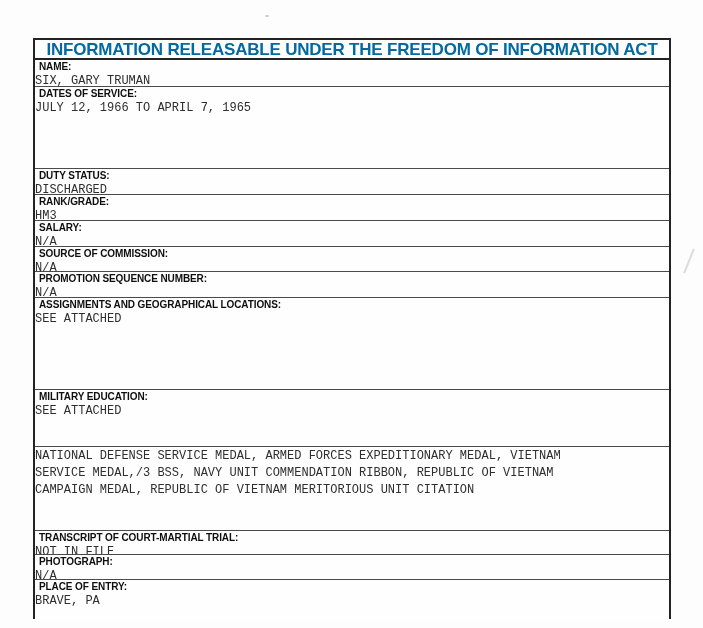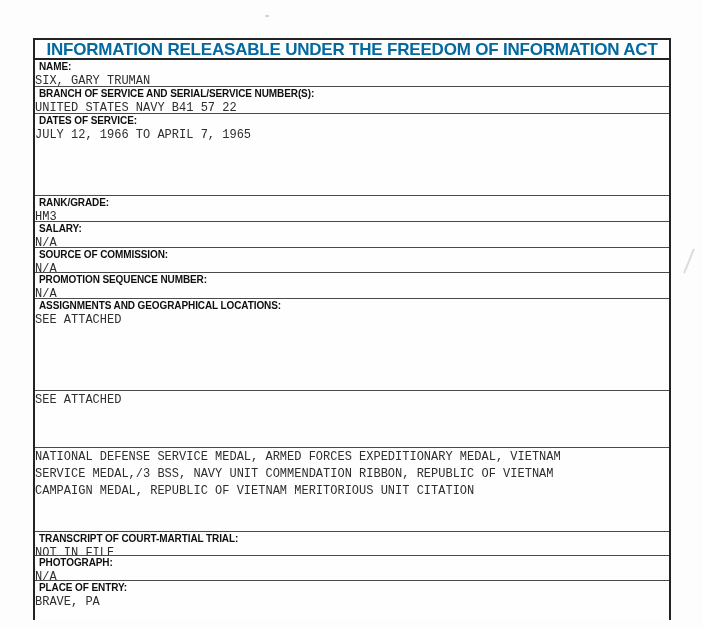--- a/index.html
+++ b/index.html
@@ -110,30 +110,30 @@
 
   <div class="form">
 
     <div class="title-bar">INFORMATION RELEASABLE UNDER THE FREEDOM OF INFORMATION ACT</div>
 
     <div class="row h-name">
       <div class="label">NAME:</div>
       <div class="value">SIX, GARY TRUMAN</div>
     </div>
 
-    <div class="row h-branch">
-      <div class="label">BRANCH OF SERVICE AND SERIAL/SERVICE NUMBER(S):</div>
-      <div class="value">UNITED STATES NAVY B41 57 22</div>
-    </div>
 
     <div class="row h-dates">
       <div class="label">DATES OF SERVICE:</div>
       <div class="value">JULY 12, 1966 TO APRIL 7, 1965</div>
     </div>
 
+    <div class="row h-duty">
+      <div class="label">DUTY STATUS:</div>
+      <div class="value">DISCHARGED</div>
+    </div>
 
     <div class="row h-rank">
       <div class="label">RANK/GRADE:</div>
       <div class="value">HM3</div>
     </div>
 
     <div class="row h-salary">
       <div class="label">SALARY:</div>
       <div class="value">N/A</div>
     </div>
@@ -147,20 +147,21 @@
       <div class="label">PROMOTION SEQUENCE NUMBER:</div>
       <div class="value">N/A</div>
     </div>
 
     <div class="row h-assignments">
       <div class="label">ASSIGNMENTS AND GEOGRAPHICAL LOCATIONS:</div>
       <div class="value">SEE ATTACHED</div>
     </div>
 
     <div class="row h-military">
+      <div class="label">MILITARY EDUCATION:</div>
       <div class="value">SEE ATTACHED</div>
     </div>
 
     <div class="row h-decorations">
       <div class="value">NATIONAL DEFENSE SERVICE MEDAL, ARMED FORCES EXPEDITIONARY MEDAL, VIETNAM
 SERVICE MEDAL,/3 BSS, NAVY UNIT COMMENDATION RIBBON, REPUBLIC OF VIETNAM
 CAMPAIGN MEDAL, REPUBLIC OF VIETNAM MERITORIOUS UNIT CITATION</div>
     </div>
 
     <div class="row h-transcript">

